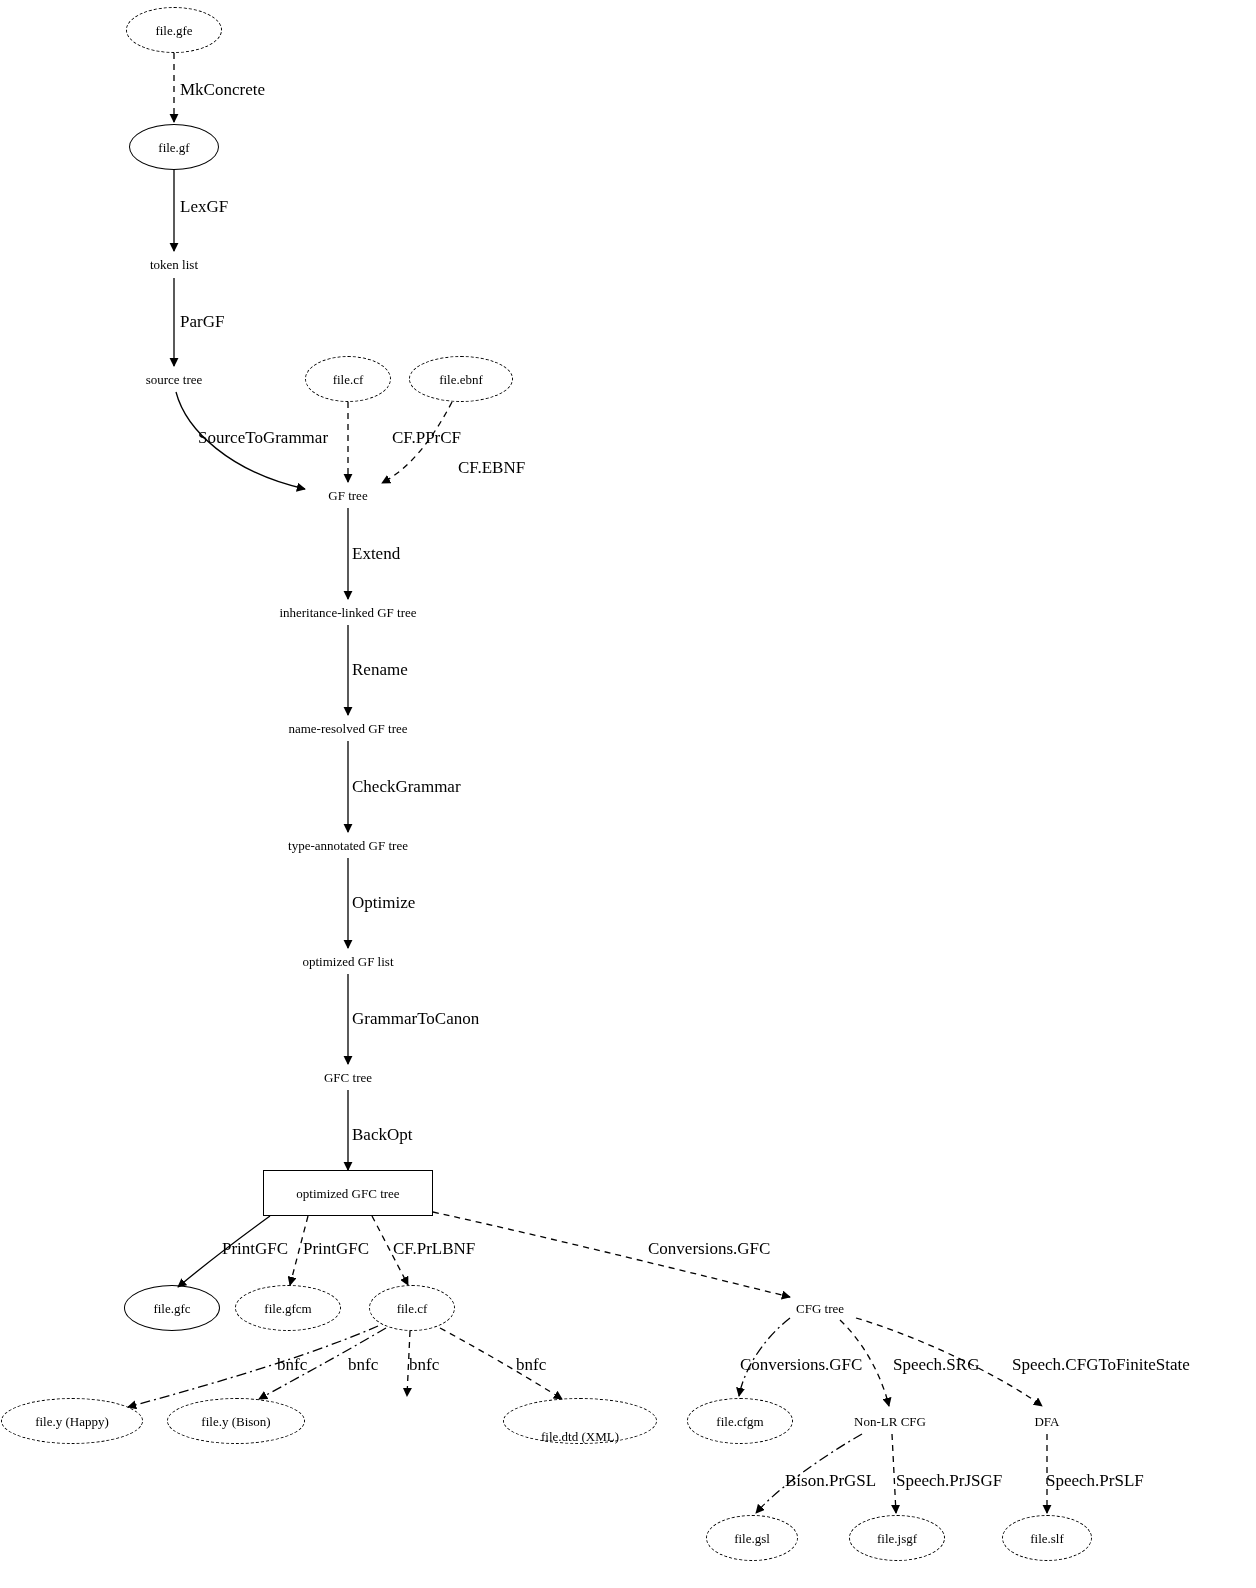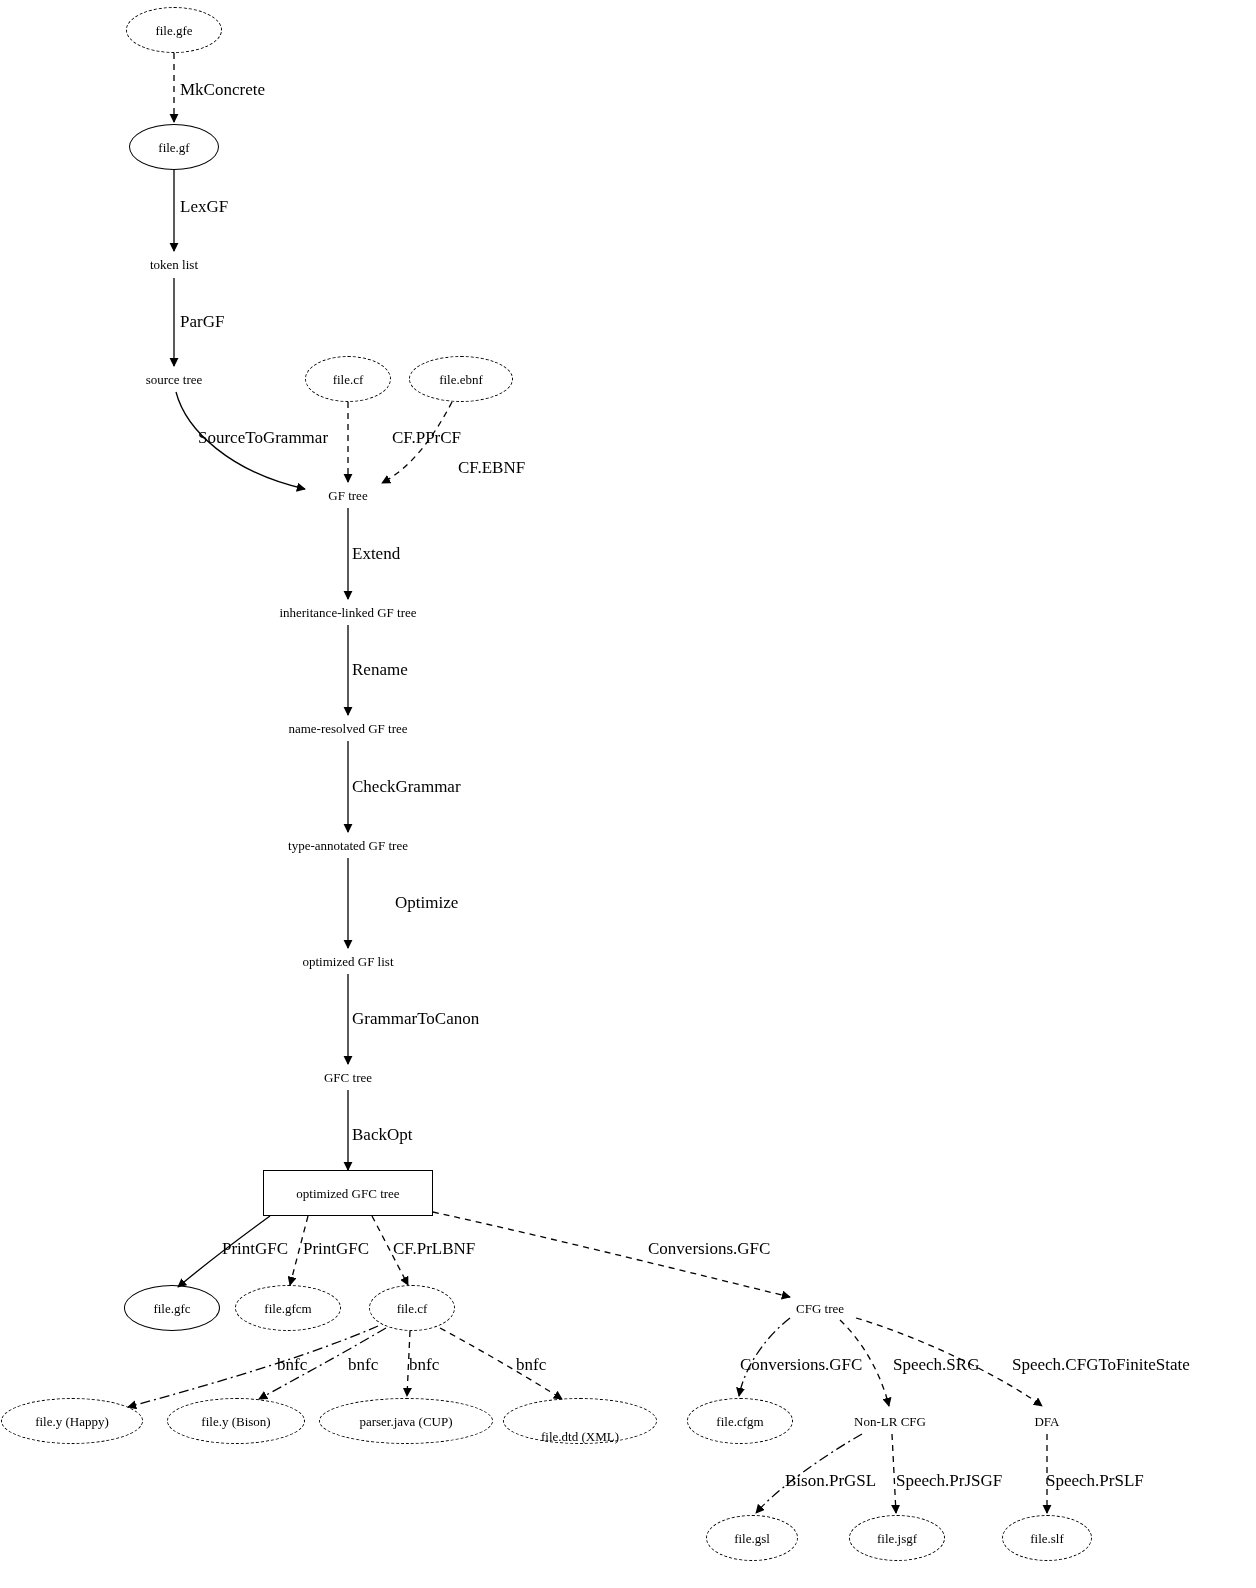--- a/index.html
+++ b/index.html
@@ -174,23 +174,20 @@
   </div>
   <div class="node plain" style="left:820px; top:1308px; width:88px; height:22px;">
     <span>CFG tree</span>
   </div>
   <div class="node ellipse-dashed" style="left:72px; top:1421px; width:140px; height:44px;">
     <span>file.y (Happy)</span>
   </div>
   <div class="node ellipse-dashed" style="left:236px; top:1421px; width:136px; height:44px;">
     <span>file.y (Bison)</span>
   </div>
-  <div class="node ellipse-dashed" style="left:406px; top:1421px; width:172px; height:44px;">
-    <span>parser.java (CUP)</span>
-  </div>
   <div class="node ellipse-dashed" style="left:580px; top:1421px; width:152px; height:44px;align-items:flex-end;">
     <span>file.dtd (XML)</span>
   </div>
   <div class="node ellipse-dashed" style="left:740px; top:1421px; width:104px; height:44px;">
     <span>file.cfgm</span>
   </div>
   <div class="node plain" style="left:890px; top:1421px; width:118px; height:22px;">
     <span>Non-LR CFG</span>
   </div>
   <div class="node plain" style="left:1047px; top:1421px; width:48px; height:22px;">
@@ -208,21 +205,21 @@
 
   <div class="edge-label" style="left:180px; top:89px;"><span>MkConcrete</span></div>
   <div class="edge-label" style="left:180px; top:206px;"><span>LexGF</span></div>
   <div class="edge-label" style="left:180px; top:321px;"><span>ParGF</span></div>
   <div class="edge-label" style="left:198px; top:437px;"><span>SourceToGrammar</span></div>
   <div class="edge-label" style="left:352px; top:437px;margin-left:40px;"><span>CF.PPrCF</span></div>
   <div class="edge-label" style="left:458px; top:437px;margin-top:30px;"><span>CF.EBNF</span></div>
   <div class="edge-label" style="left:352px; top:553px;"><span>Extend</span></div>
   <div class="edge-label" style="left:352px; top:669px;"><span>Rename</span></div>
   <div class="edge-label" style="left:352px; top:786px;"><span>CheckGrammar</span></div>
-  <div class="edge-label" style="left:352px; top:902px;margin-left:43px;"><span>Optimize</span></div>
+  <div class="edge-label" style="left:352px; top:902px;"><span>Optimize</span></div>
   <div class="edge-label" style="left:352px; top:1018px;"><span>GrammarToCanon</span></div>
   <div class="edge-label" style="left:352px; top:1134px;"><span>BackOpt</span></div>
   <div class="edge-label" style="left:222px; top:1248px;"><span>PrintGFC</span></div>
   <div class="edge-label" style="left:303px; top:1248px;"><span>PrintGFC</span></div>
   <div class="edge-label" style="left:393px; top:1248px;"><span>CF.PrLBNF</span></div>
   <div class="edge-label" style="left:648px; top:1248px;"><span>Conversions.GFC</span></div>
   <div class="edge-label" style="left:277px; top:1364px;"><span>bnfc</span></div>
   <div class="edge-label" style="left:348px; top:1364px;"><span>bnfc</span></div>
   <div class="edge-label" style="left:409px; top:1364px;"><span>bnfc</span></div>
   <div class="edge-label" style="left:516px; top:1364px;"><span>bnfc</span></div>

